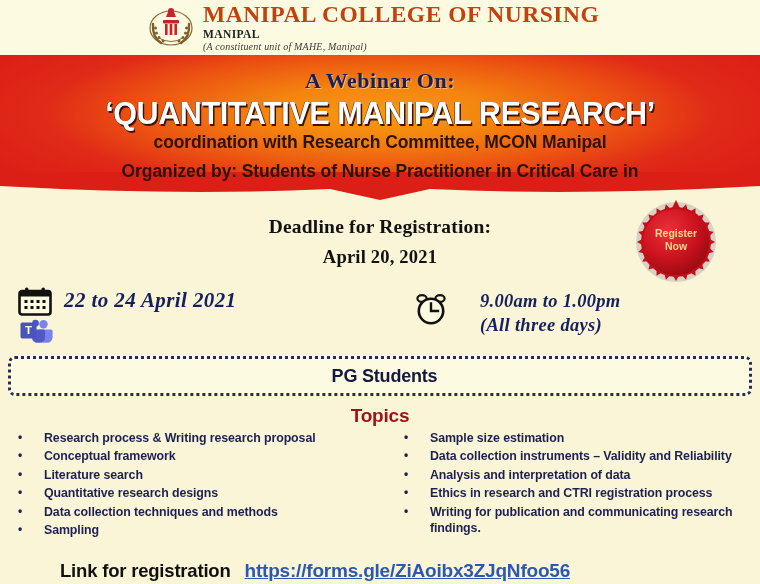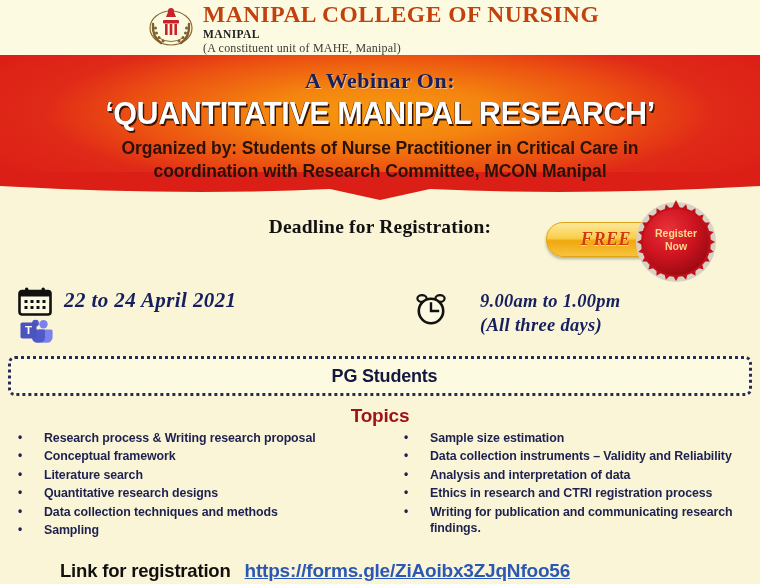--- a/index.html
+++ b/index.html
@@ -55,21 +55,22 @@
   .college-city {
     font-family: "Liberation Serif", serif;
     font-weight: bold;
     font-size: 11.5px;
     color: #222222;
     letter-spacing: 0.4px;
     margin-top: 1px;
   }
   .college-sub {
     font-family: "Liberation Serif", serif;
-    font-size: 12px;
+    font-style: italic;
+    font-size: 10px;
     color: #3a3a3a;
     margin-top: 1px;
     letter-spacing: 0.2px;
   }
 
   
   .banner-wrap {
     position: absolute;
     top: 55px; left: 0;
     width: 760px;
@@ -374,33 +375,31 @@
 
   <div class="banner-wrap">
     <div class="banner-bg"></div>
     <svg class="banner-notch" viewBox="0 0 760 28" preserveAspectRatio="none">
       <path d="M0 0 L0 14 Q180 24 330 17 L380 28 L430 17 Q580 24 760 14 L760 0 Z" fill="#dc1f16"></path>
       <path d="M0 14 Q180 24 330 17 L380 28 L430 17 Q580 24 760 14 L760 28 L0 28 Z" fill="#faf5d7"></path>
     </svg>
     <div class="banner-content">
       <div class="webinar-on">A Webinar On:</div>
       <div class="webinar-title">‘QUANTITATIVE MANIPAL RESEARCH’</div>
+      <div class="organized-by" style="margin-top:0">coordination with Research Committee, MCON Manipal</div>
       <div class="organized-by">Organized by: Students of Nurse Practitioner in Critical Care in</div>
-      <div class="organized-by" style="margin-top:0">coordination with Research Committee, MCON Manipal</div>
     </div>
   </div>
 
 
   <div class="deadline">
     <div class="deadline-line1">Deadline for Registration:</div>
-  </div>
-
-  <div class="free-badge">
-    <span>FREE</span>
-  </div>
+    <div class="deadline-line2">April 20, 2021</div>
+  </div>
+
   <div class="register-badge">
     <svg viewBox="0 0 84 84" width="84" height="84" aria-hidden="true">
       <g>
         <circle cx="42" cy="42" r="40" fill="#d8d2c4"></circle>
         <g id="spikes">
           <path d="M42 0 L46 8 L38 8 Z" fill="#c2101a"></path>
         </g>
       </g>
       <g fill="#c2101a">
         <circle cx="42" cy="42" r="35"></circle>

